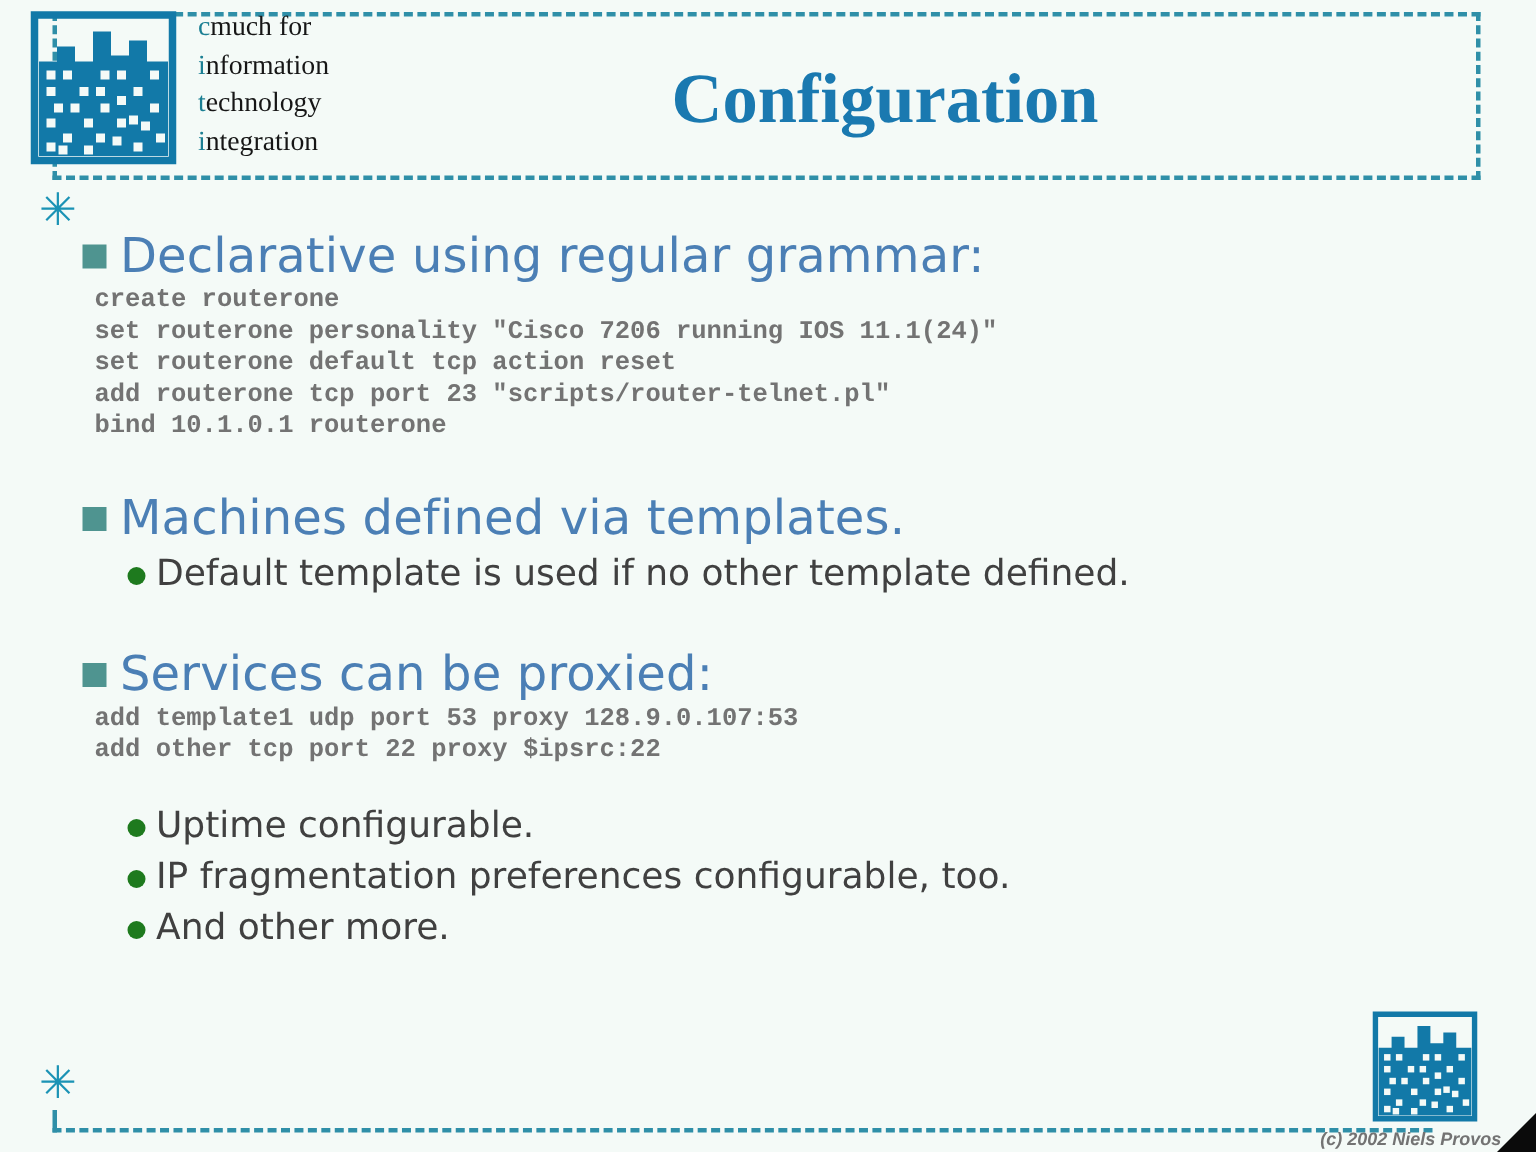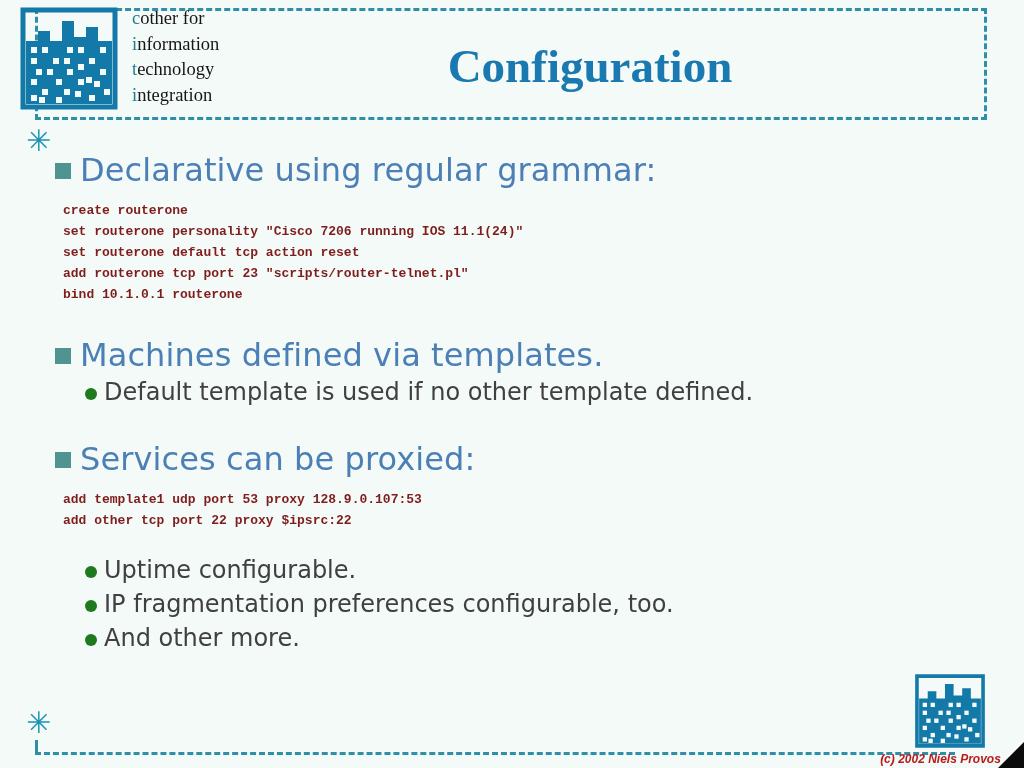--- a/index.html
+++ b/index.html
@@ -152,26 +152,26 @@
   .lvl2 .txt {
     font-family: "DejaVu Sans", sans-serif;
     font-size: 24px;
     line-height: 34px;
     color: #404040;
     text-align: right;
   }
 
   .code {
     font-family: "Liberation Mono", "DejaVu Sans Mono", monospace;
-    font-size: 13px;
+    font-size: 17px;
     font-weight: bold;
     line-height: 21px;
-    color: #7f1d1d;
+    color: #737373;
     white-space: pre;
-    margin: 10px 0 0 8px;
+    margin: 0 0 0 8px;
   }
 
   .gap-lg { height: 30px; }
   .gap-md { height: 22px; }
 
   
   #logo-bottom {
     position: absolute;
     left: 911px;
     top: 674px;
@@ -182,21 +182,21 @@
     position: absolute;
     left: 868px;
     top: 752px;
     width: 145px;
     text-align: center;
     font-family: "Liberation Sans", sans-serif;
     font-weight: bold;
     font-style: italic;
     font-size: 12px;
     line-height: 14px;
-    color: #b91c1c;
+    color: #737373;
   }
   #corner-wedge {
     position: absolute;
     right: 0;
     bottom: 0;
     width: 0;
     height: 0;
     border-left: 26px solid transparent;
     border-bottom: 26px solid #0b0b0b;
   }
@@ -240,21 +240,21 @@
         <rect x="11" y="88" width="6" height="6"></rect>
           <rect x="19" y="90" width="6" height="6"></rect>
         <rect x="36" y="90" width="6" height="6"></rect>
           <rect x="69" y="88" width="6" height="6"></rect>
       </g>
     </svg>
   </div>
 
   <div id="brand">
     <span class="brand-line">
-      <span class="cap">c</span><span>other for</span>
+      <span class="cap">c</span><span>much for</span>
     </span>
     <span class="brand-line">
       <span class="cap">i</span><span>nformation</span>
     </span>
     <span class="brand-line">
       <span class="cap">t</span><span>echnology</span>
     </span>
     <span class="brand-line">
       <span class="cap">i</span><span>ntegration</span>
     </span>

